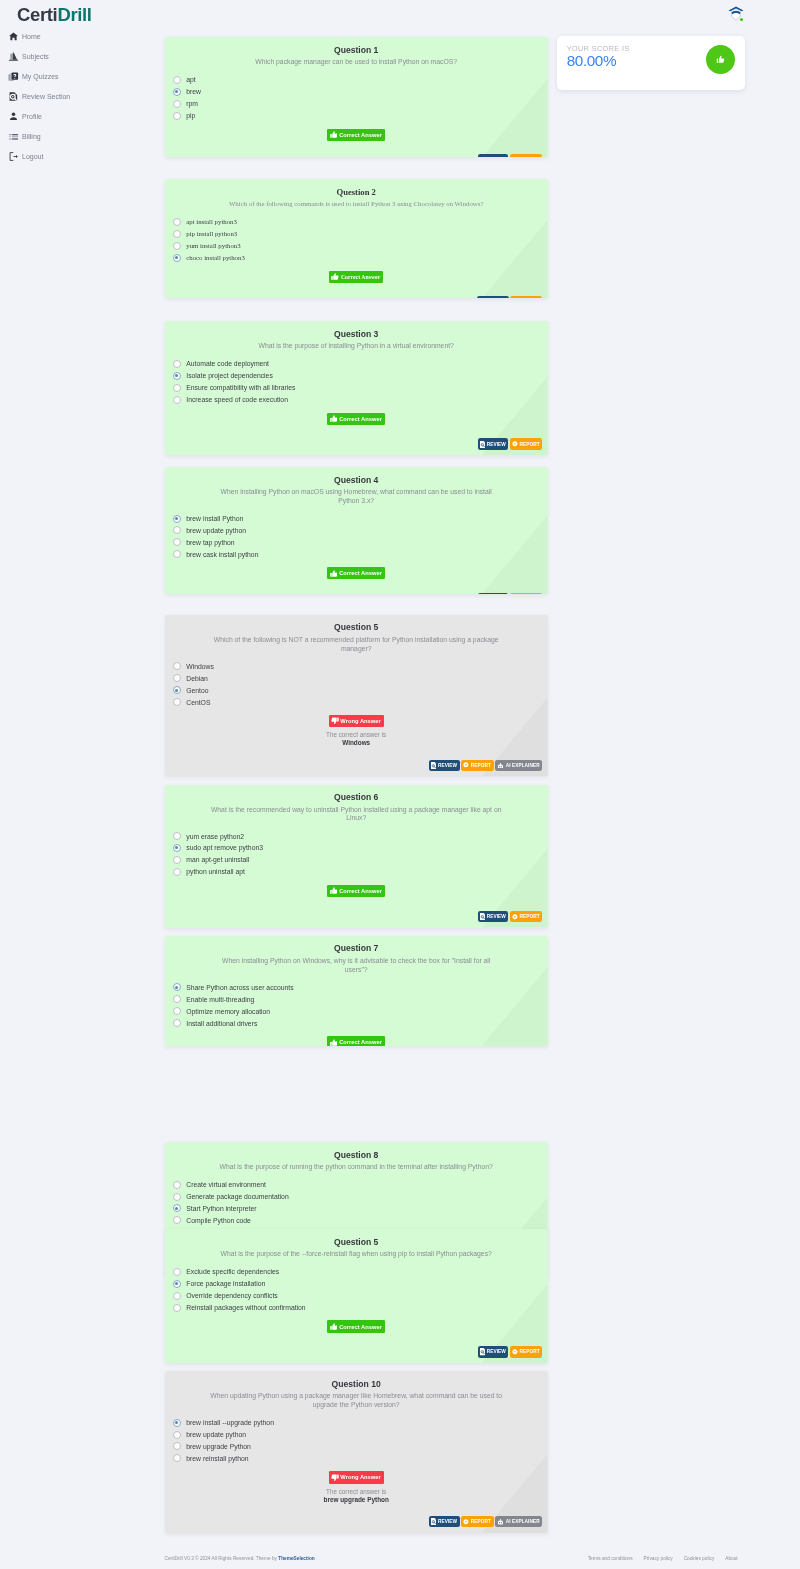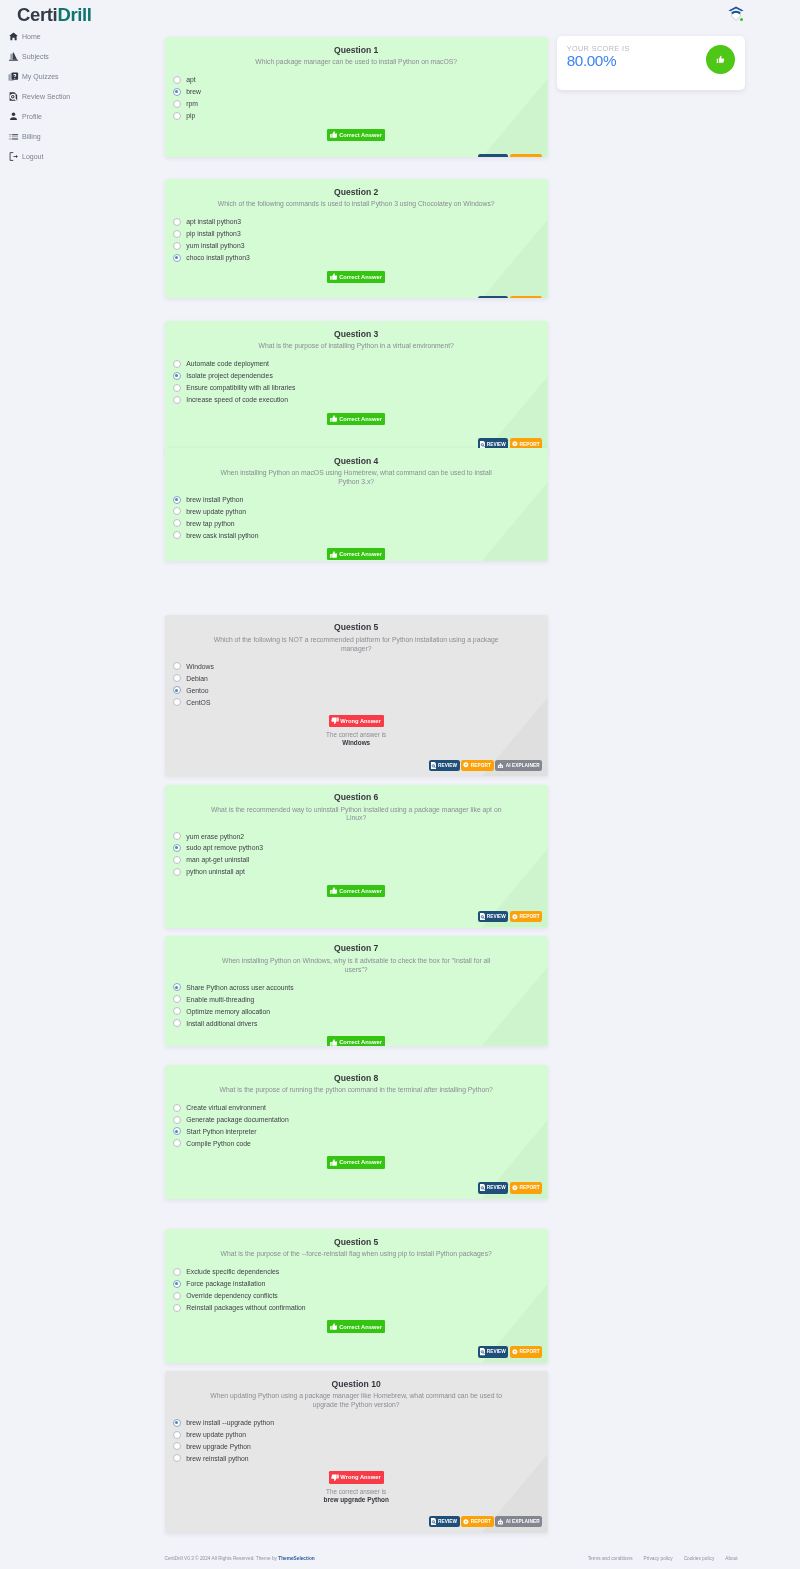--- a/index.html
+++ b/index.html
@@ -272,21 +272,21 @@
         </span>
         <span class="btn report">
           <svg width="5.8" height="5.8" viewBox="0 0 24 24">
             <path d="M12 1.5l2.5 2.1 3.2-.6 1.2 3 3 1.2-.6 3.2 2.1 2.5-2.1 2.5.6 3.2-3 1.2-1.2 3-3.2-.6L12 24.5 9.5 22.4l-3.2.6-1.2-3-3-1.2.6-3.2L.6 13l2.1-2.5-.6-3.2 3-1.2 1.2-3 3.2.6z" fill="#ffffff" transform="translate(0,-1) scale(1,0.96)"></path>
             <circle cx="12" cy="11.5" r="3.4" fill="#fba20a"></circle>
           </svg>
           <span>REPORT</span>
         </span>
       </div>
     </div>
-    <div class="qcard ok" style="top: 179.4px; height: 119px;">
+    <div class="qcard ok" style="top: 179.4px; height: 119px; font-family: Liberation Serif, serif;">
       <div class="wedge"></div>
       <div class="qtitle">Question 2</div>
       <div class="qtext">Which of the following commands is used to install Python 3 using Chocolatey on Windows?</div>
       <div class="opts">
         <div class="opt">
           <span class="radio"></span>
           <span class="opt-label">apt install python3</span>
         </div>
         <div class="opt">
           <span class="radio"></span>
@@ -374,21 +374,21 @@
         </span>
         <span class="btn report">
           <svg width="5.8" height="5.8" viewBox="0 0 24 24">
             <path d="M12 1.5l2.5 2.1 3.2-.6 1.2 3 3 1.2-.6 3.2 2.1 2.5-2.1 2.5.6 3.2-3 1.2-1.2 3-3.2-.6L12 24.5 9.5 22.4l-3.2.6-1.2-3-3-1.2.6-3.2L.6 13l2.1-2.5-.6-3.2 3-1.2 1.2-3 3.2.6z" fill="#ffffff" transform="translate(0,-1) scale(1,0.96)"></path>
             <circle cx="12" cy="11.5" r="3.4" fill="#fba20a"></circle>
           </svg>
           <span>REPORT</span>
         </span>
       </div>
     </div>
-    <div class="qcard ok" style="top: 448px; height: 113px;">
+    <div class="qcard ok" style="top: 467px; height: 127px;">
       <div class="wedge"></div>
       <div class="qtitle">Question 4</div>
       <div class="qtext">When installing Python on macOS using Homebrew, what command can be used to install Python 3.x?</div>
       <div class="opts">
         <div class="opt">
           <span class="radio sel"></span>
           <span class="opt-label">brew install Python</span>
         </div>
         <div class="opt">
           <span class="radio"></span>
@@ -592,21 +592,21 @@
         </span>
         <span class="btn report">
           <svg width="5.8" height="5.8" viewBox="0 0 24 24">
             <path d="M12 1.5l2.5 2.1 3.2-.6 1.2 3 3 1.2-.6 3.2 2.1 2.5-2.1 2.5.6 3.2-3 1.2-1.2 3-3.2-.6L12 24.5 9.5 22.4l-3.2.6-1.2-3-3-1.2.6-3.2L.6 13l2.1-2.5-.6-3.2 3-1.2 1.2-3 3.2.6z" fill="#ffffff" transform="translate(0,-1) scale(1,0.96)"></path>
             <circle cx="12" cy="11.5" r="3.4" fill="#fba20a"></circle>
           </svg>
           <span>REPORT</span>
         </span>
       </div>
     </div>
-    <div class="qcard ok" style="top: 1065px; height: 133.8px;">
+    <div class="qcard ok" style="top: 1142px; height: 133.8px;">
       <div class="wedge"></div>
       <div class="qtitle">Question 8</div>
       <div class="qtext">What is the purpose of running the python command in the terminal after installing Python?</div>
       <div class="opts">
         <div class="opt">
           <span class="radio"></span>
           <span class="opt-label">Create virtual environment</span>
         </div>
         <div class="opt">
           <span class="radio"></span>

